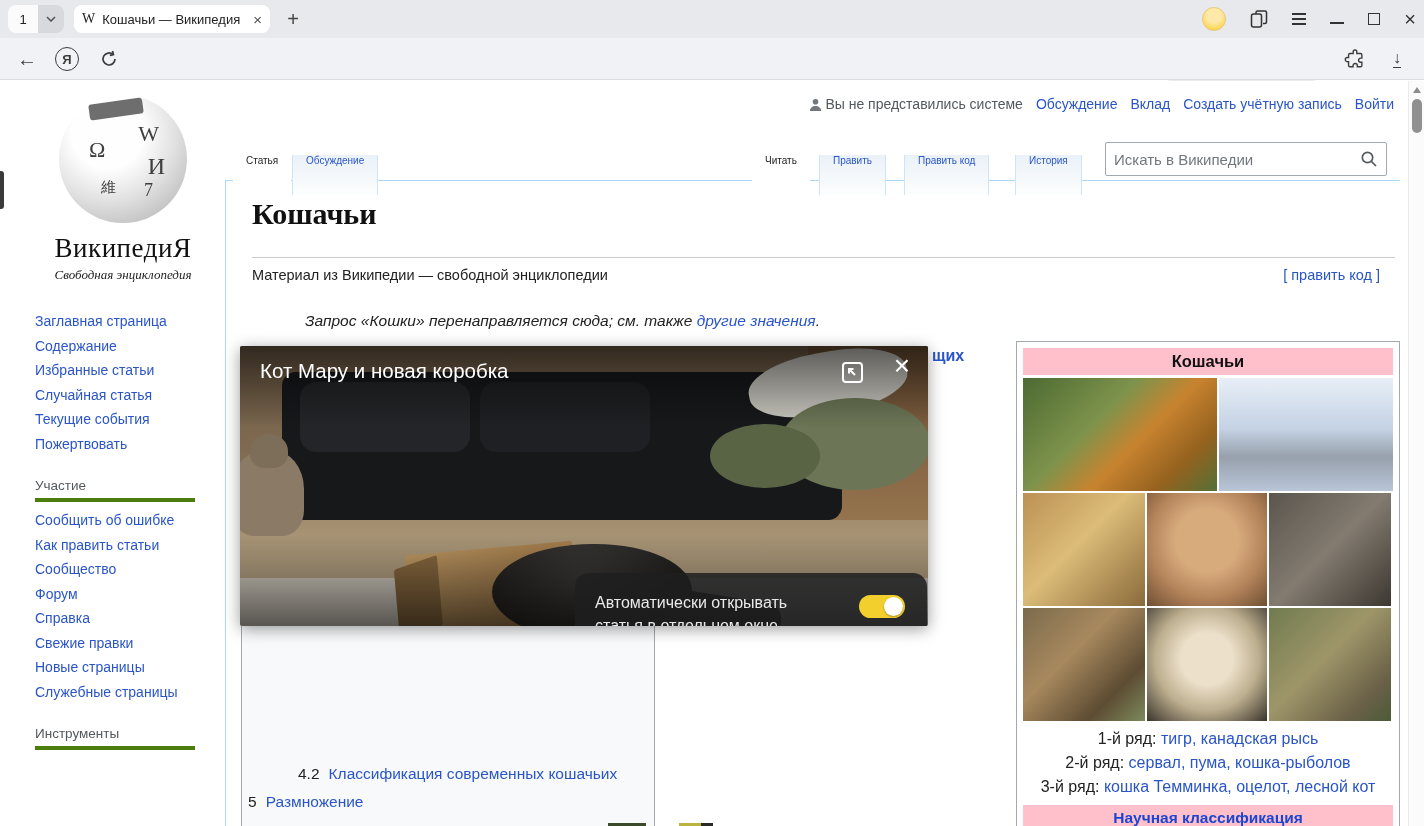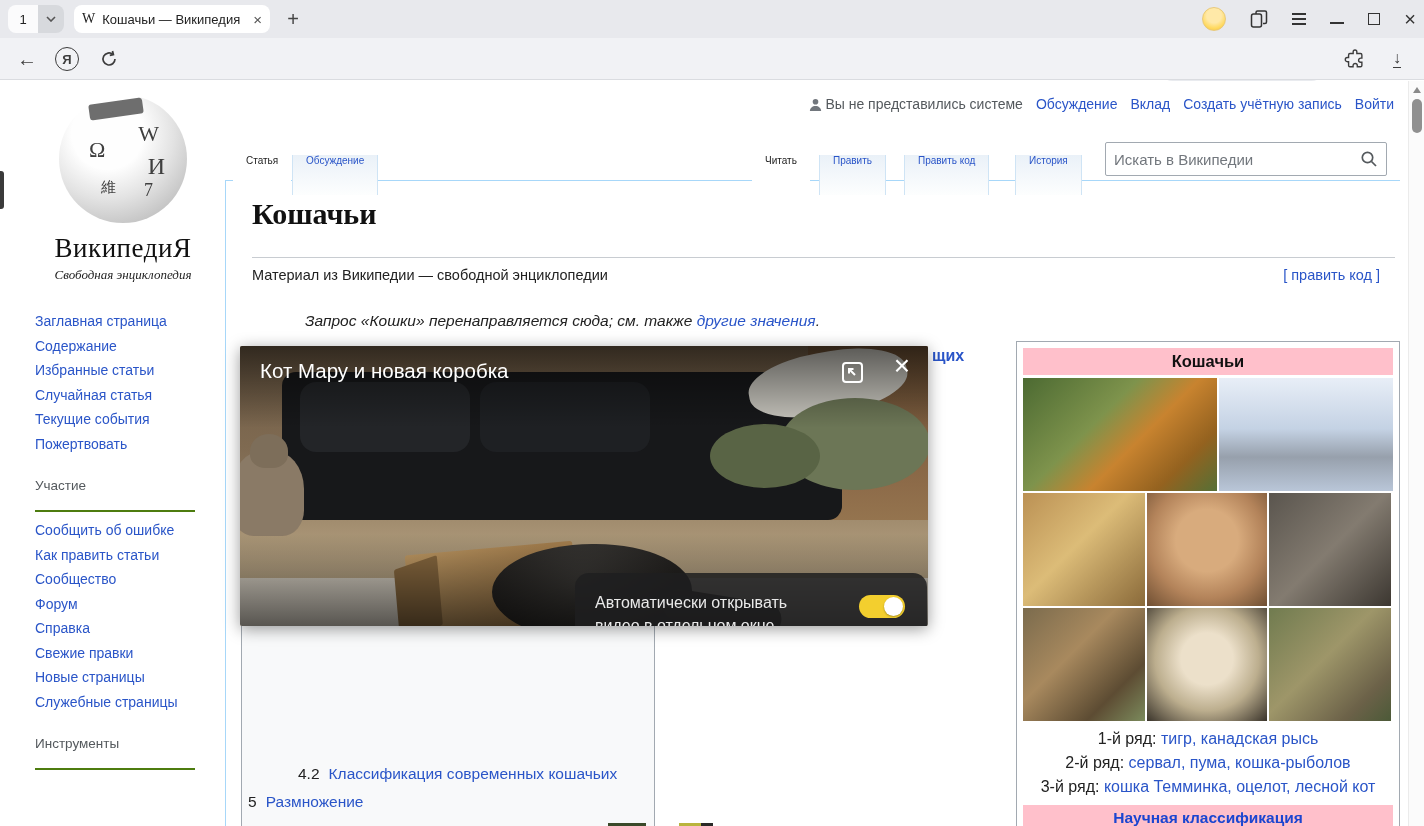--- a/index.html
+++ b/index.html
@@ -61,21 +61,21 @@
   .globe .gI { right:22px; top:58px; font-size:24px; }
   .globe .gO { left:30px; top:42px; font-size:22px; }
   .globe .gC { left:42px; bottom:26px; font-size:15px; }
   .globe .g7 { right:34px; bottom:22px; font-size:18px; }
   .globe .notch { position:absolute; left:34px; top:-6px; width:46px; height:26px; background:#fff; transform:rotate(-12deg); }
   .globe .piece { position:absolute; left:30px; top:6px; width:54px; height:16px; background:#6e6e6e; border-radius:3px; transform:rotate(-8deg); }
   .wordmark { text-align:center; font-family:"Liberation Serif",serif; font-size:27px; color:#111; margin-top:10px; letter-spacing:.5px; }
   .tagline { text-align:center; font-family:"Liberation Serif",serif; font-style:italic; font-size:13px; color:#222; margin-top:3px; }
   .navlist { list-style:none; margin:26px 0 0 7px; }
   .navlist li { font-size:14px; line-height:24.5px; }
-  .navhead { margin:22px 0 4px 7px; font-size:13.5px; color:#54595d; border-bottom:2px solid #4d7c0f; padding-bottom:17px; width:160px; }
+  .navhead { margin:22px 0 4px 7px; font-size:13.5px; color:#54595d; border-bottom:4px solid #4d7c0f; padding-bottom:5px; width:160px; }
 
   
   .cborder { position:absolute; left:225px; top:100px; width:1px; height:645px; background:#a7d7f9; }
   .tabrow { position:absolute; left:225px; top:60px; width:1175px; height:40px; border-bottom:1px solid #a7d7f9; }
   .ptab { position:absolute; top:14px; height:40px; display:flex; align-items:flex-start; padding:0 13px 9px; font-size:10px; }
   .ptab.on { background:#fff; color:#222; border-bottom:1px solid #fff; margin-bottom:-1px; }
   .ptab.off { background:linear-gradient(180deg,#eaf1f8,#fdfefe); border-left:1px solid #cfe4f5; border-right:1px solid #cfe4f5; }
   .searchbox { position:absolute; right:13px; top:1px; width:282px; height:34px; border:1px solid #a2a9b1; border-radius:2px; background:#fff; display:flex; align-items:center; padding:0 8px; }
   .searchbox input { border:none; outline:none; flex:1; font-size:15px; font-family:"Liberation Sans",sans-serif; color:#222; }
   .searchbox input::placeholder { color:#72777d; }
@@ -375,21 +375,21 @@
     <div class="v-title">Кот Мару и новая коробка</div>
     <div class="v-pip">
       <svg width="23" height="23" viewBox="0 0 23 23">
           <rect x="2" y="2" width="19" height="19" rx="3" fill="none" stroke="#fff" stroke-width="2"></rect>
           <path d="M14 14 8 8M8 12.5V8h4.5" fill="none" stroke="#fff" stroke-width="2"></path>
         </svg>
     </div>
     <div class="v-close">×</div>
 
     <div class="v-pop">
-      <div class="v-pop-text">Автоматически открывать видео в отдельном окне</div>
+      <div class="v-pop-text">Автоматически открывать статья в отдельном окне</div>
       <div class="v-toggle">
           <i></i>
         </div>
       <div class="v-speedrow">
         <span>Скорость</span>
         <span class="v-speedval">
           <span>Обычная</span>
           <svg width="9" height="14" viewBox="0 0 9 14">
               <polyline points="1.5,1.5 7,7 1.5,12.5" fill="none" stroke="#fff" stroke-width="2.2"></polyline>
             </svg>

